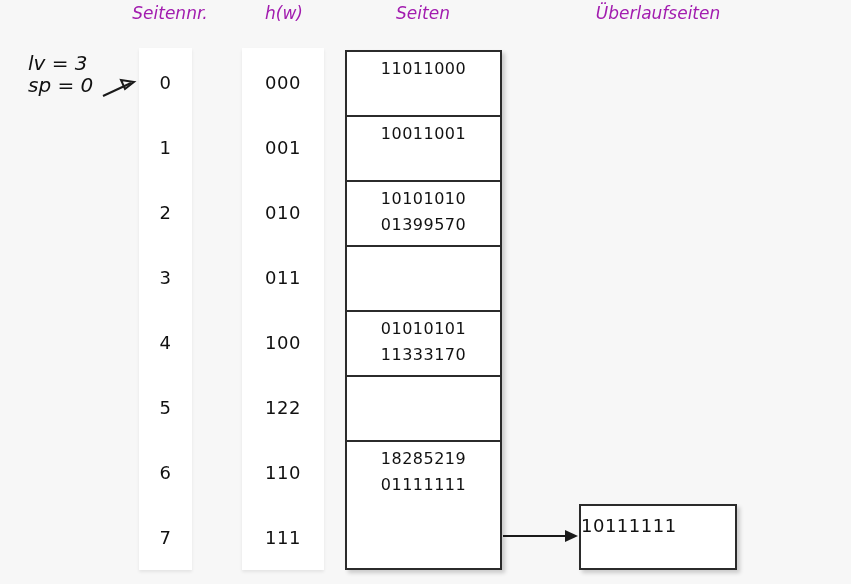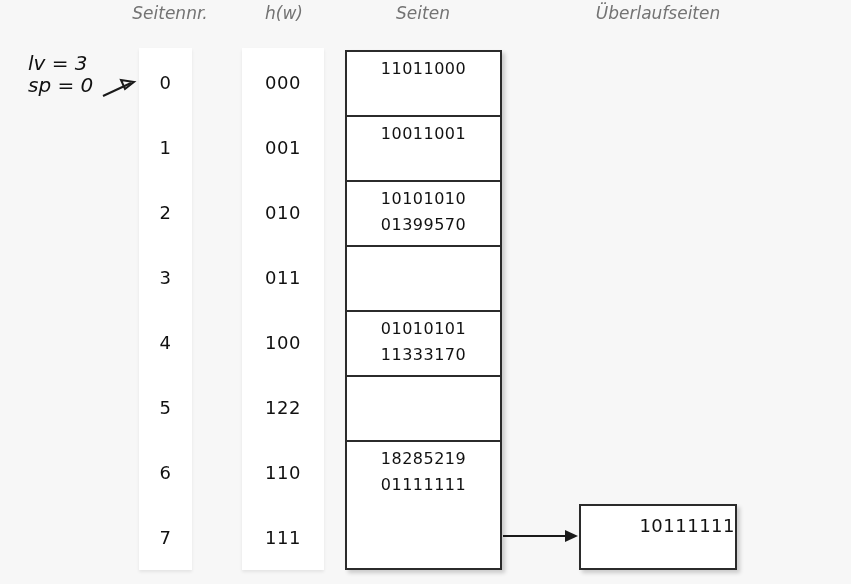--- a/index.html
+++ b/index.html
@@ -13,21 +13,21 @@
     color: #111111;
     overflow: hidden;
   }
   .hdr {
     position: absolute;
     top: 3px;
     transform: translateX(-50%);
     font-style: italic;
     font-size: 17px;
     white-space: nowrap;
-    color: #737373;
+    color: #a21caf;
   }
   .hdr-seitennr { left: 170px; }
   .hdr-hw       { left: 284px; }
   .hdr-seiten   { left: 423px; }
   .hdr-ueberlauf{ left: 658px; }
 
   .annotation {
     position: absolute;
     left: 28px;
     top: 52px;
@@ -92,21 +92,21 @@
   .overflow-box {
     position: absolute;
     left: 579px;
     top: 504px;
     width: 158px;
     height: 66px;
     background: #ffffff;
     border: 2px solid #2b2b2b;
     box-shadow: 3px 3px 4px rgba(0,0,0,0.18);
     padding-top: 7px;
-    text-align: right;
+    text-align: left;
     font-size: 18px;
     line-height: 26px;
     letter-spacing: 0.5px;
   }
 
   .main-arrow {
     position: absolute;
     left: 0;
     top: 0;
     pointer-events: none;

